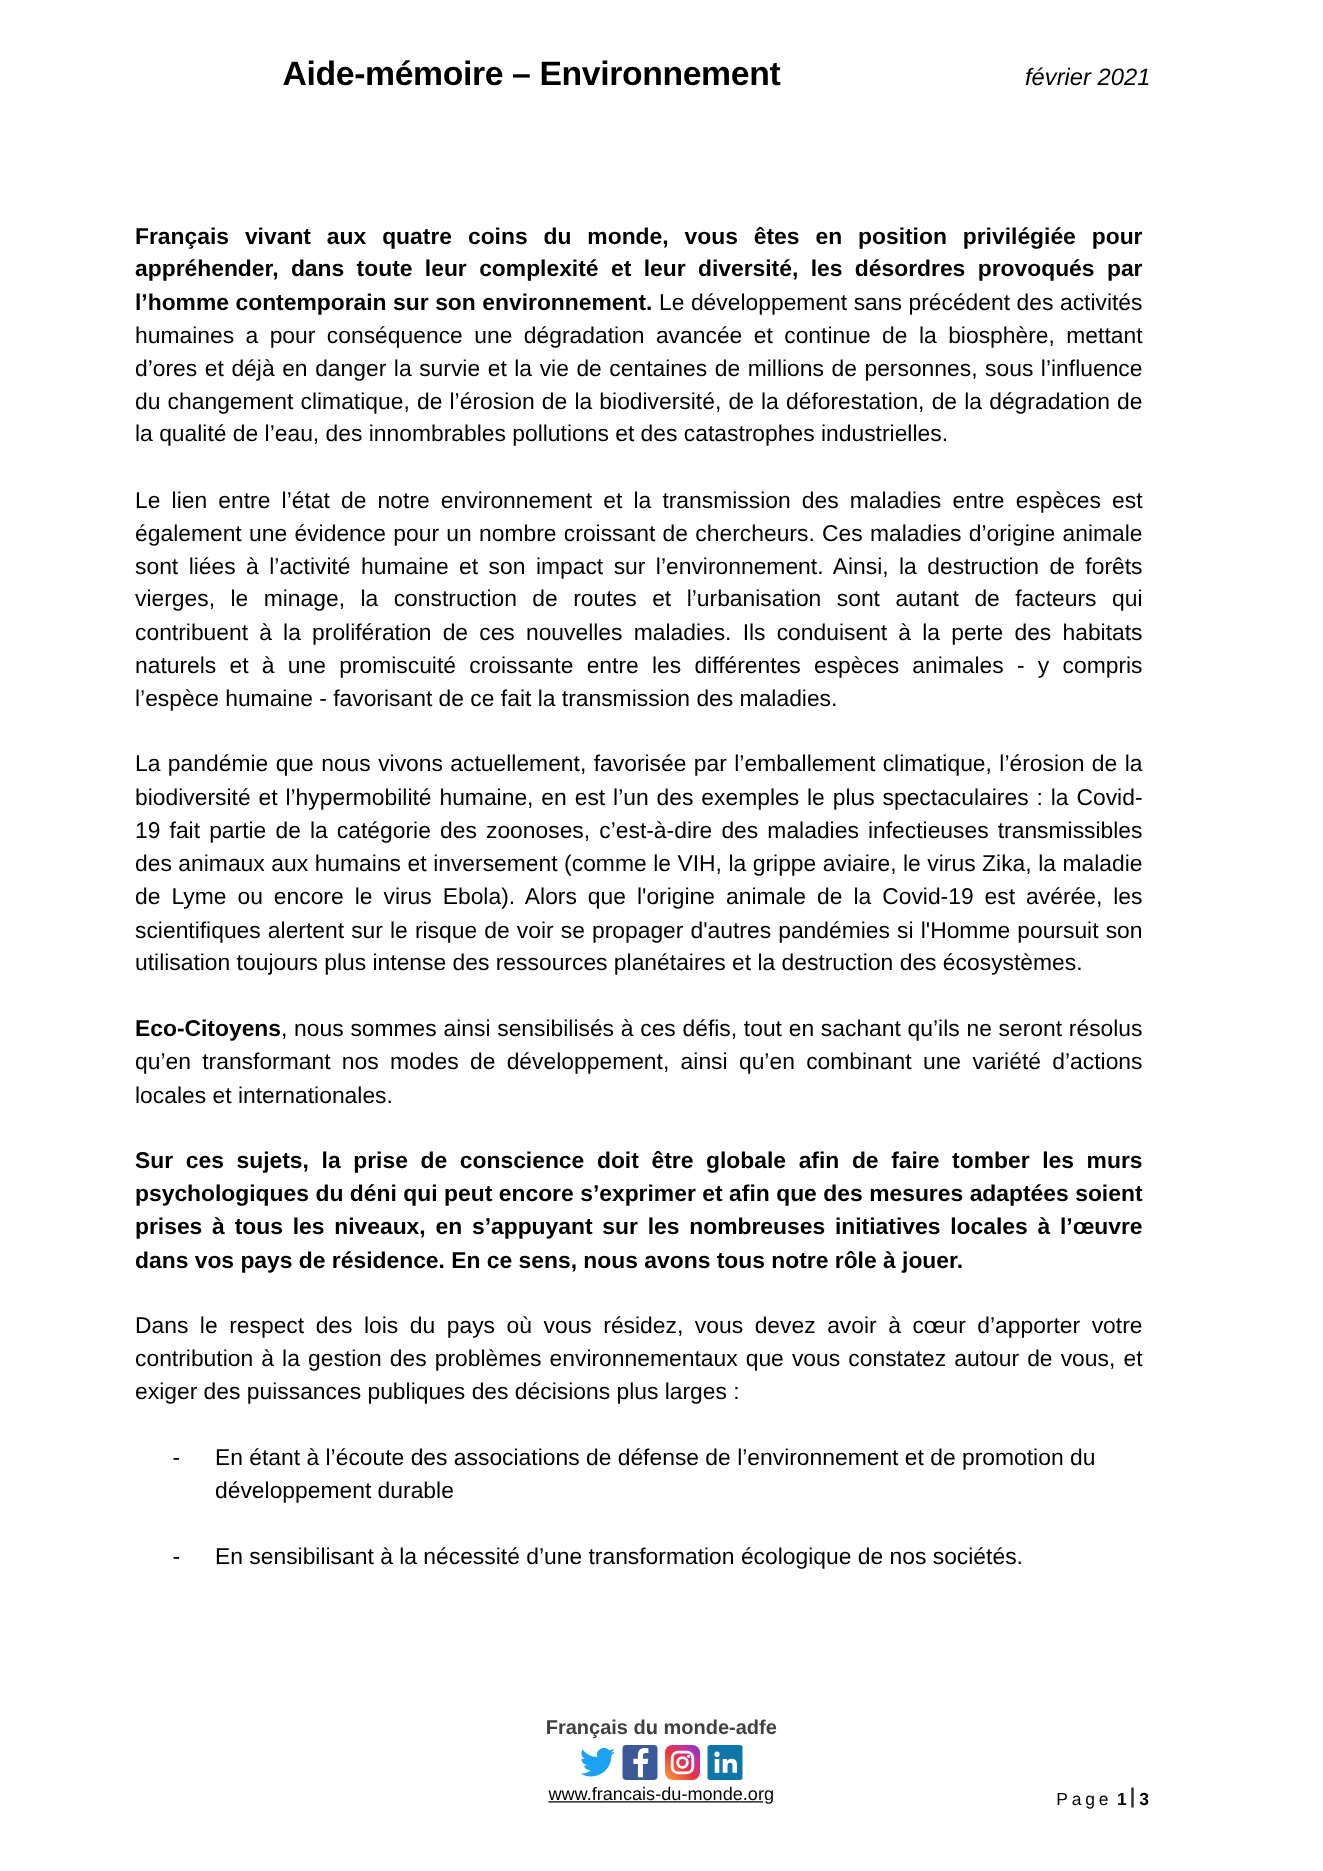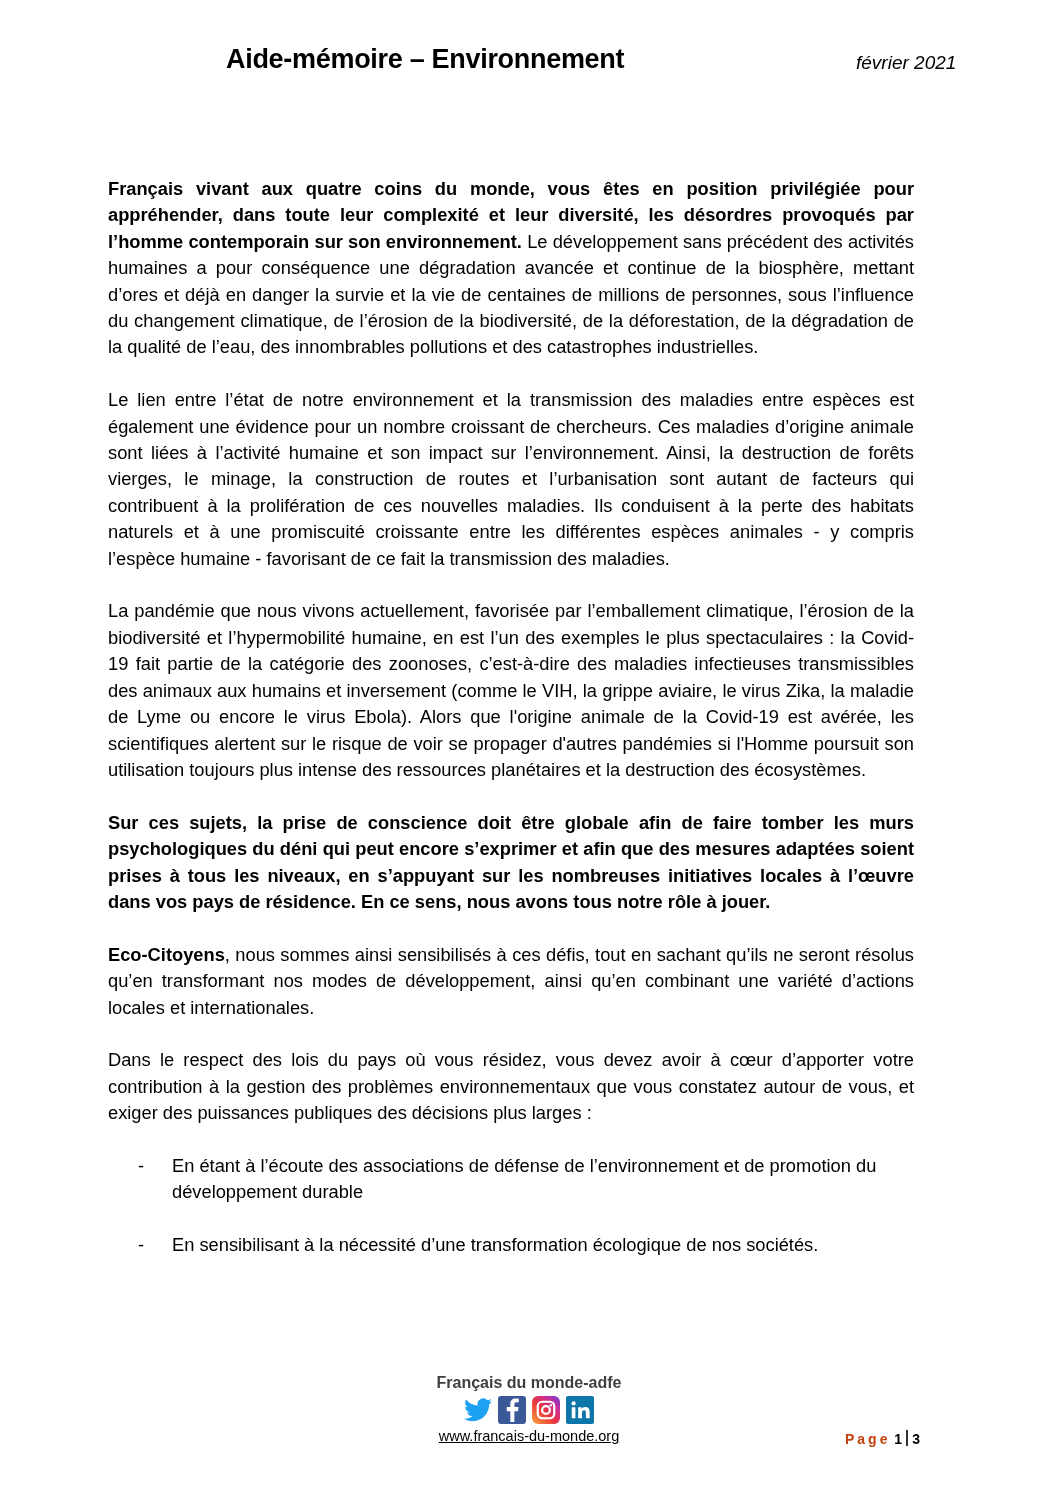--- a/index.html
+++ b/index.html
@@ -1,51 +1,51 @@
 <!DOCTYPE html>
 <html><head>
 <meta charset="utf-8">
 <style>
   html, body { margin: 0; padding: 0; background: #ffffff; }
   body { width: 1058px; height: 1497px; position: relative; overflow: hidden; font-family: "Liberation Sans", sans-serif; color: #000; }
   .page { position: absolute; left: 0; top: 0; width: 1058px; height: 1240px; padding-left: 12px; }
   .title { position: absolute; left: 226px; top: 44px; font-size: 27px; font-weight: bold; letter-spacing: -0.3px; }
-  .date { position: absolute; left: 820px; top: 52px; font-size: 19px; font-style: italic; margin-left: 36px; }
+  .date { position: absolute; left: 820px; top: 52px; font-size: 19px; font-style: italic; }
   .body { position: absolute; left: 108px; top: 176px; width: 806px; font-size: 18.3px; line-height: 26.4px; text-align: justify; }
   .body p { margin: 0 0 26.4px 0; }
   .body b { font-weight: bold; }
   .list { margin: 0; padding: 0; list-style: none; }
   .list li { position: relative; padding-left: 64px; margin-bottom: 26.4px; text-align: left; }
   .list li .dash { position: absolute; left: 30px; top: 0; }
   .footer { position: absolute; left: 0; width: 1058px; top: 1350px; text-align: center; margin-top: 24px; }
   .org { font-size: 16px; font-weight: bold; color: #404040; }
   .icons { display: flex; justify-content: center; gap: 6px; margin-top: 4px; height: 30px; }
   .ico { width: 28px; height: 28px; display: flex; align-items: center; justify-content: center; }
   .fb { background: #3b5998; border-radius: 3px; }
   .ig { border-radius: 6px; background: linear-gradient(45deg, #f9a53b 0%, #e9343f 45%, #c72f9e 75%, #6b3dd6 100%); }
   .li { background: #0e76a8; border-radius: 2px; }
   .url { display: inline-block; margin-top: 2px; font-size: 14.5px; color: #000000; text-decoration: underline; }
   .pagenum { position: absolute; left: 845px; top: 1430px; font-size: 14px; font-weight: bold; }
-  .pagenum .lbl { color: #c2410c; letter-spacing: 3px; font-weight: bold; }
+  .pagenum .lbl { color: #000000; letter-spacing: 3px; font-weight: normal; }
   .pagenum .sep { display: inline-block; width: 2px; height: 16px; background: #333; vertical-align: -2px; margin: 0 4px; }
 </style>
 </head>
 <body>
 
 <div class="page">
 
   <div class="title">Aide-mémoire – Environnement</div>
   <div class="date">février 2021</div>
 
   <div class="body">
     <p><b>Français vivant aux quatre coins du monde, vous êtes en position privilégiée pour appréhender, dans toute leur complexité et leur diversité, les désordres provoqués par l’homme contemporain sur son environnement.</b><span> Le développement sans précédent des activités humaines a pour conséquence une dégradation avancée et continue de la biosphère, mettant d’ores et déjà en danger la survie et la vie de centaines de millions de personnes, sous l’influence du changement climatique, de l’érosion de la biodiversité, de la déforestation, de la dégradation de la qualité de l’eau, des innombrables pollutions et des catastrophes industrielles.</span></p>
     <p>Le lien entre l’état de notre environnement et la transmission des maladies entre espèces est également une évidence pour un nombre croissant de chercheurs. Ces maladies d’origine animale sont liées à l’activité humaine et son impact sur l’environnement. Ainsi, la destruction de forêts vierges, le minage, la construction de routes et l’urbanisation sont autant de facteurs qui contribuent à la prolifération de ces nouvelles maladies. Ils conduisent à la perte des habitats naturels et à une promiscuité croissante entre les différentes espèces animales - y compris l’espèce humaine - favorisant de ce fait la transmission des maladies.</p>
     <p>La pandémie que nous vivons actuellement, favorisée par l’emballement climatique, l’érosion de la biodiversité et l’hypermobilité humaine, en est l’un des exemples le plus spectaculaires : la Covid-19 fait partie de la catégorie des zoonoses, c’est-à-dire des maladies infectieuses transmissibles des animaux aux humains et inversement (comme le VIH, la grippe aviaire, le virus Zika, la maladie de Lyme ou encore le virus Ebola). Alors que l'origine animale de la Covid-19 est avérée, les scientifiques alertent sur le risque de voir se propager d'autres pandémies si l'Homme poursuit son utilisation toujours plus intense des ressources planétaires et la destruction des écosystèmes.</p>
+    <p><b>Eco-Citoyens</b><span>, nous sommes ainsi sensibilisés à ces défis, tout en sachant qu’ils ne seront résolus qu’en transformant nos modes de développement, ainsi qu’en combinant une variété d’actions locales et internationales.</span></p>
     <p><b>Sur ces sujets, la prise de conscience doit être globale afin de faire tomber les murs psychologiques du déni qui peut encore s’exprimer et afin que des mesures adaptées soient prises à tous les niveaux, en s’appuyant sur les nombreuses initiatives locales à l’œuvre dans vos pays de résidence. En ce sens, nous avons tous notre rôle à jouer.</b></p>
-    <p><b>Eco-Citoyens</b><span>, nous sommes ainsi sensibilisés à ces défis, tout en sachant qu’ils ne seront résolus qu’en transformant nos modes de développement, ainsi qu’en combinant une variété d’actions locales et internationales.</span></p>
     <p>Dans le respect des lois du pays où vous résidez, vous devez avoir à cœur d’apporter votre contribution à la gestion des problèmes environnementaux que vous constatez autour de vous, et exiger des puissances publiques des décisions plus larges :</p>
 
     <ul class="list">
       <li>
         <span class="dash">-</span>
         <span>En étant à l’écoute des associations de défense de l’environnement et de promotion du développement durable</span>
       </li>
       <li>
         <span class="dash">-</span>
         <span>En sensibilisant à la nécessité d’une transformation écologique de nos sociétés.</span>

